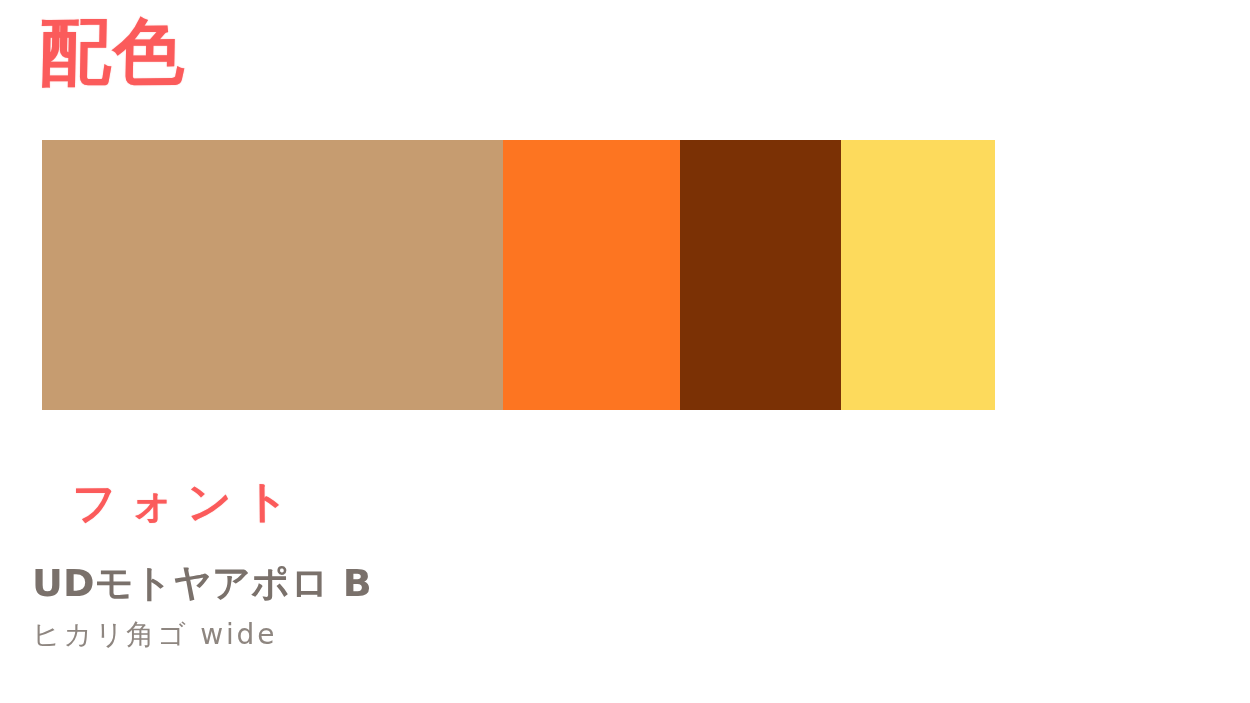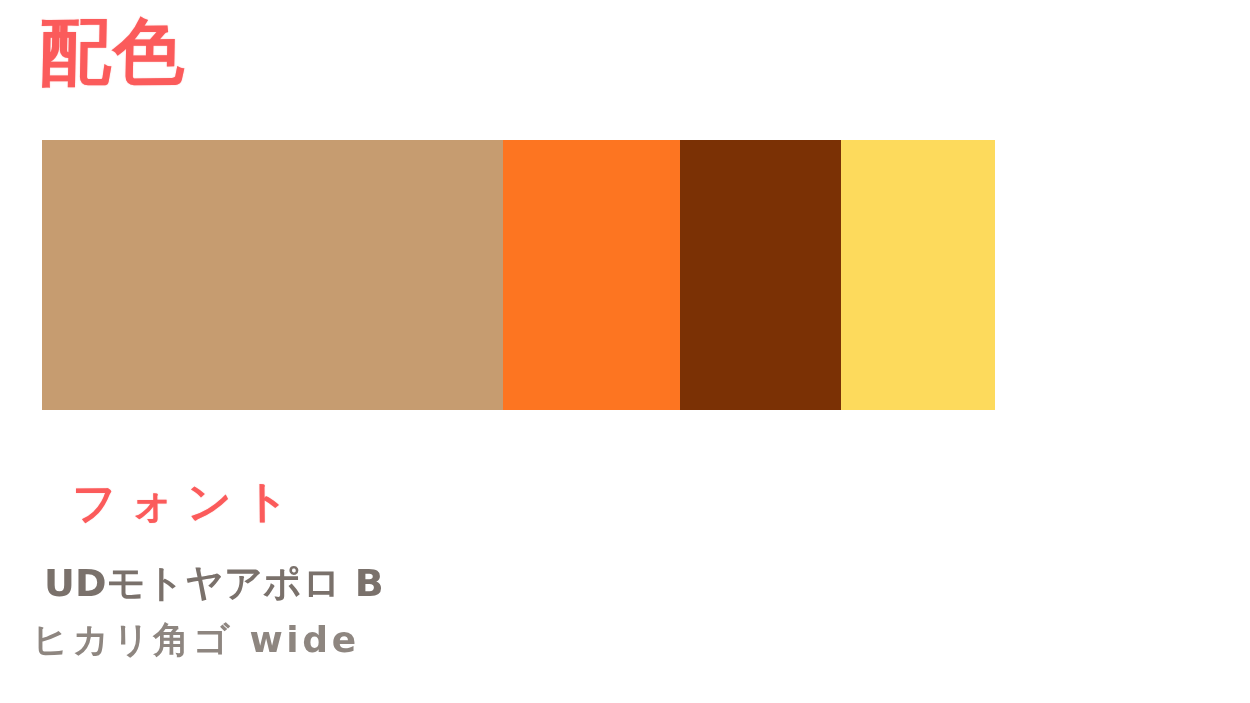--- a/index.html
+++ b/index.html
@@ -90,22 +90,22 @@
   .font-row.primary {
     font-family: "DejaVu Sans", sans-serif;
     font-size: 38px;
     font-weight: 700;
     color: #7a716b;
     letter-spacing: 0.005em;
     margin-bottom: 12px;
   }
   .font-row.secondary {
     font-family: "DejaVu Sans", sans-serif;
-    font-size: 36px;
-    font-weight: 700;
+    font-size: 28px;
+    font-weight: 400;
     color: #8e8680;
     letter-spacing: 0.1em;
   }
 </style>
 </head>
 <body style="background-color: rgb(255, 255, 255);">
 
 <div class="board">
 
   <div class="heading-colors" style="color: rgb(251, 91, 91);">配色</div>
@@ -113,17 +113,17 @@
   <div class="palette">
     <div class="swatch swatch-0" style="background-color: rgb(198, 156, 112);"></div>
     <div class="swatch swatch-1" style="background-color: rgb(253, 117, 33);"></div>
     <div class="swatch swatch-2" style="background-color: rgb(123, 49, 5);"></div>
     <div class="swatch swatch-3" style="background-color: rgb(253, 218, 92);"></div>
   </div>
 
   <div class="heading-fonts" style="color: rgb(251, 91, 91);">フォント</div>
 
   <div class="font-list">
-    <div class="font-row primary" style="color: rgb(122, 113, 107); margin-left: 12px;">UDモトヤアポロ  B</div>
+    <div class="font-row primary" style="color: rgb(122, 113, 107);">UDモトヤアポロ  B</div>
     <div class="font-row secondary" style="color: rgb(142, 134, 128);">ヒカリ角ゴ  wide</div>
   </div>
 
 </div>
 
 </body></html>

